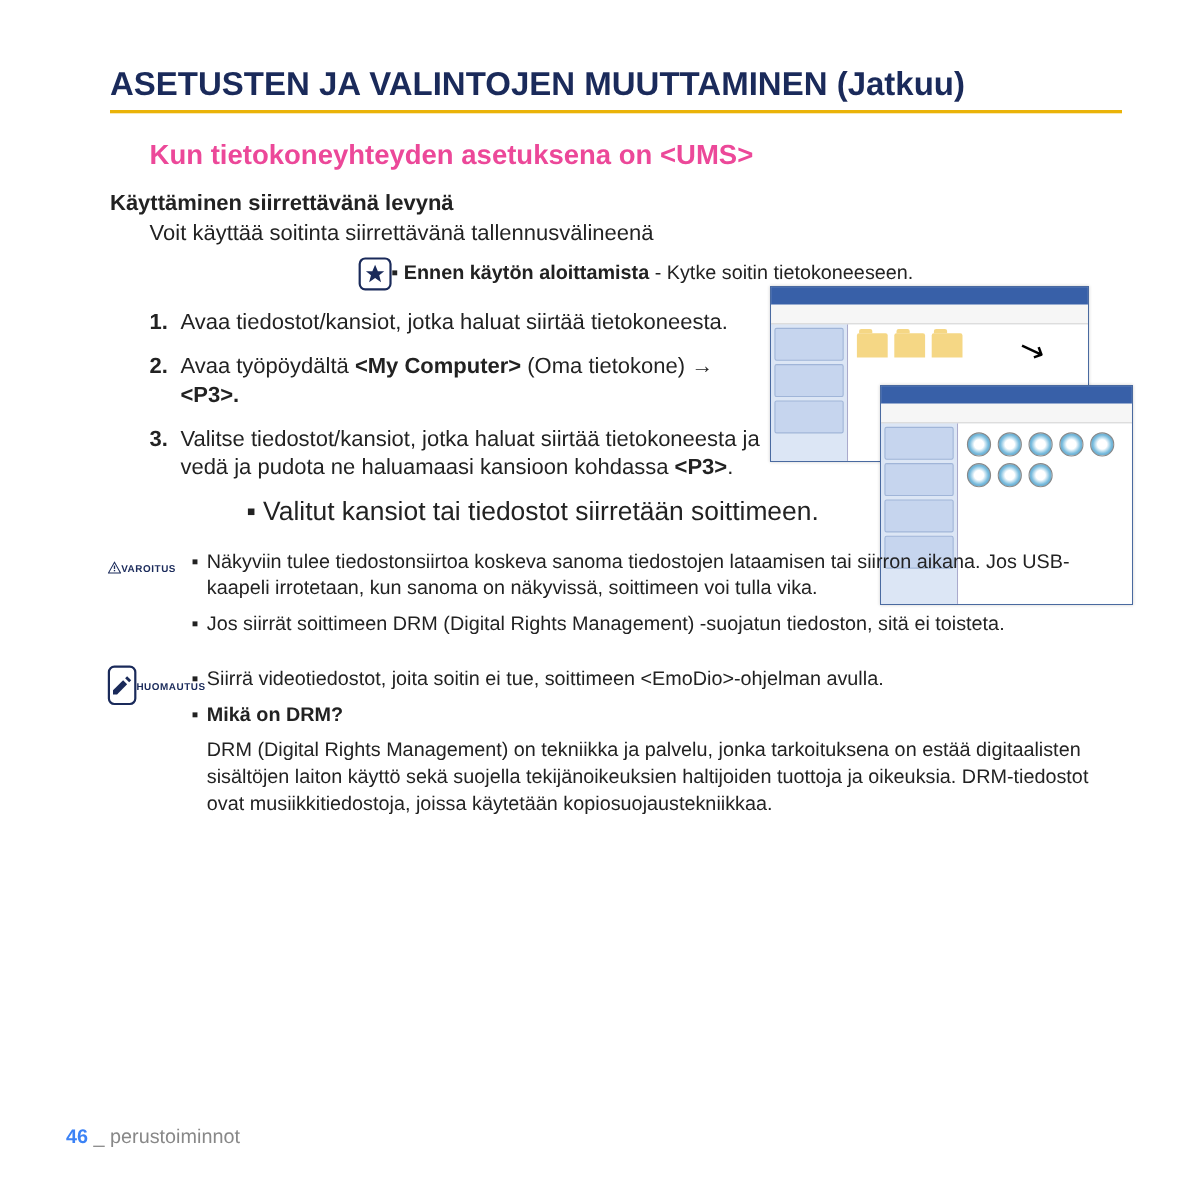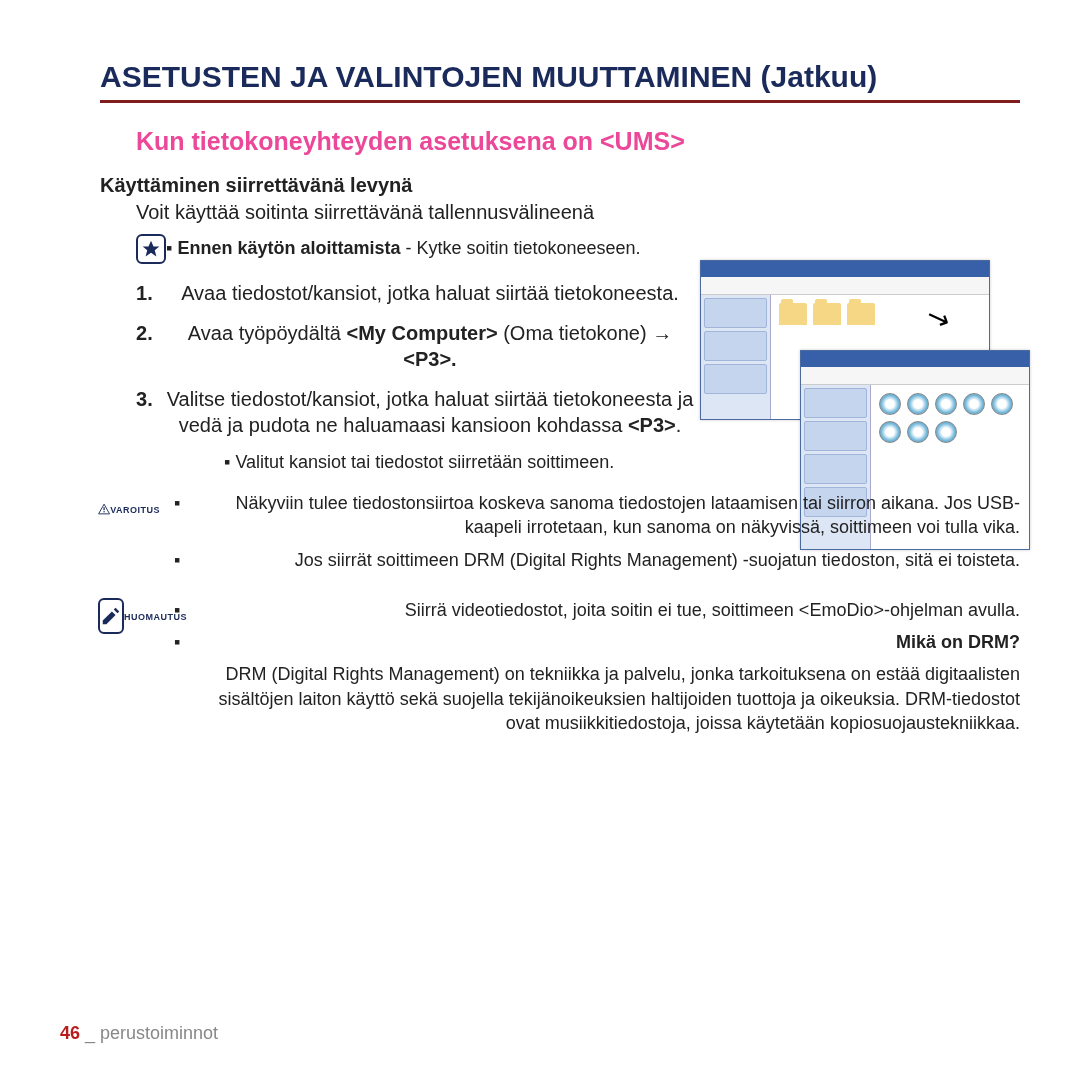--- a/index.html
+++ b/index.html
@@ -9,21 +9,21 @@
     height: 1080px;
     background: #fff;
     position: relative;
     padding: 60px 60px 40px 100px;
     color: #222;
   }
   .page-title {
     font-size: 30px;
     font-weight: bold;
     color: #1a2a5a;
-    border-bottom: 3px solid #7f1d1d;
+    border-bottom: 3px solid #eab308;
     padding-bottom: 6px;
     margin-bottom: 24px;
   }
   .section-title {
     font-size: 25px;
     font-weight: bold;
     color: #ec4899;
     margin-bottom: 18px;
     margin-left: 36px;
   }
@@ -35,20 +35,21 @@
   .lead-text {
     font-size: 20px;
     margin-left: 36px;
     margin-bottom: 10px;
   }
   .star-row {
     display: flex;
     align-items: flex-start;
     margin-left: 36px;
     margin-bottom: 16px;
+    justify-content: center;
   }
   .star-icon {
     width: 30px;
     height: 30px;
     border: 2px solid #1a2a5a;
     border-radius: 6px;
     background: #fff;
     display: flex;
     align-items: center;
     justify-content: center;
@@ -63,31 +64,30 @@
     counter-reset: step;
     font-size: 20px;
     max-width: 560px;
   }
   ol.steps li {
     counter-increment: step;
     margin-bottom: 14px;
     padding-left: 28px;
     position: relative;
     line-height: 1.3;
-    text-align: center;
   }
   ol.steps li::before {
     content: counter(step) ".";
     font-weight: bold;
     position: absolute;
     left: 0;
   }
   .bold { font-weight: bold; }
   .sub-bullet {
-    font-size: 18px;
+    font-size: 24px;
     margin-left: 88px;
     margin-top: 6px;
     margin-bottom: 6px;
     max-width: 560px;
   }
   .sub-bullet::before {
     content: "▪ ";
   }
   .screenshots {
     position: absolute;
@@ -174,21 +174,20 @@
   }
   .note-square {
     width: 36px; height: 36px;
     border: 2px solid #1a2a5a;
     border-radius: 6px;
     display: flex; align-items:center; justify-content:center;
   }
   .callout-items {
     font-size: 18px;
     line-height: 1.35;
-    text-align: right;
   }
   .callout-items .item {
     margin-bottom: 8px;
     padding-left: 14px;
     position: relative;
   }
   .callout-items .item::before {
     content: "▪";
     position: absolute;
     left: 0;
@@ -199,21 +198,21 @@
     margin-left: 14px;
     margin-top: 2px;
   }
   .page-footer {
     position: absolute;
     left: 60px;
     bottom: 36px;
     font-size: 18px;
     color: #888;
   }
-  .page-footer .num { font-weight: bold; color: #b91c1c; }
+  .page-footer .num { font-weight: bold; color: #3b82f6; }
 </style>
 </head>
 <body>
 
 <div class="page-title">ASETUSTEN JA VALINTOJEN MUUTTAMINEN (Jatkuu)</div>
 
 <div class="section-title">Kun tietokoneyhteyden asetuksena on &lt;UMS&gt;</div>
 
 <div class="subheading">Käyttäminen siirrettävänä levynä</div>
 <div class="lead-text">Voit käyttää soitinta siirrettävänä tallennusvälineenä</div>

